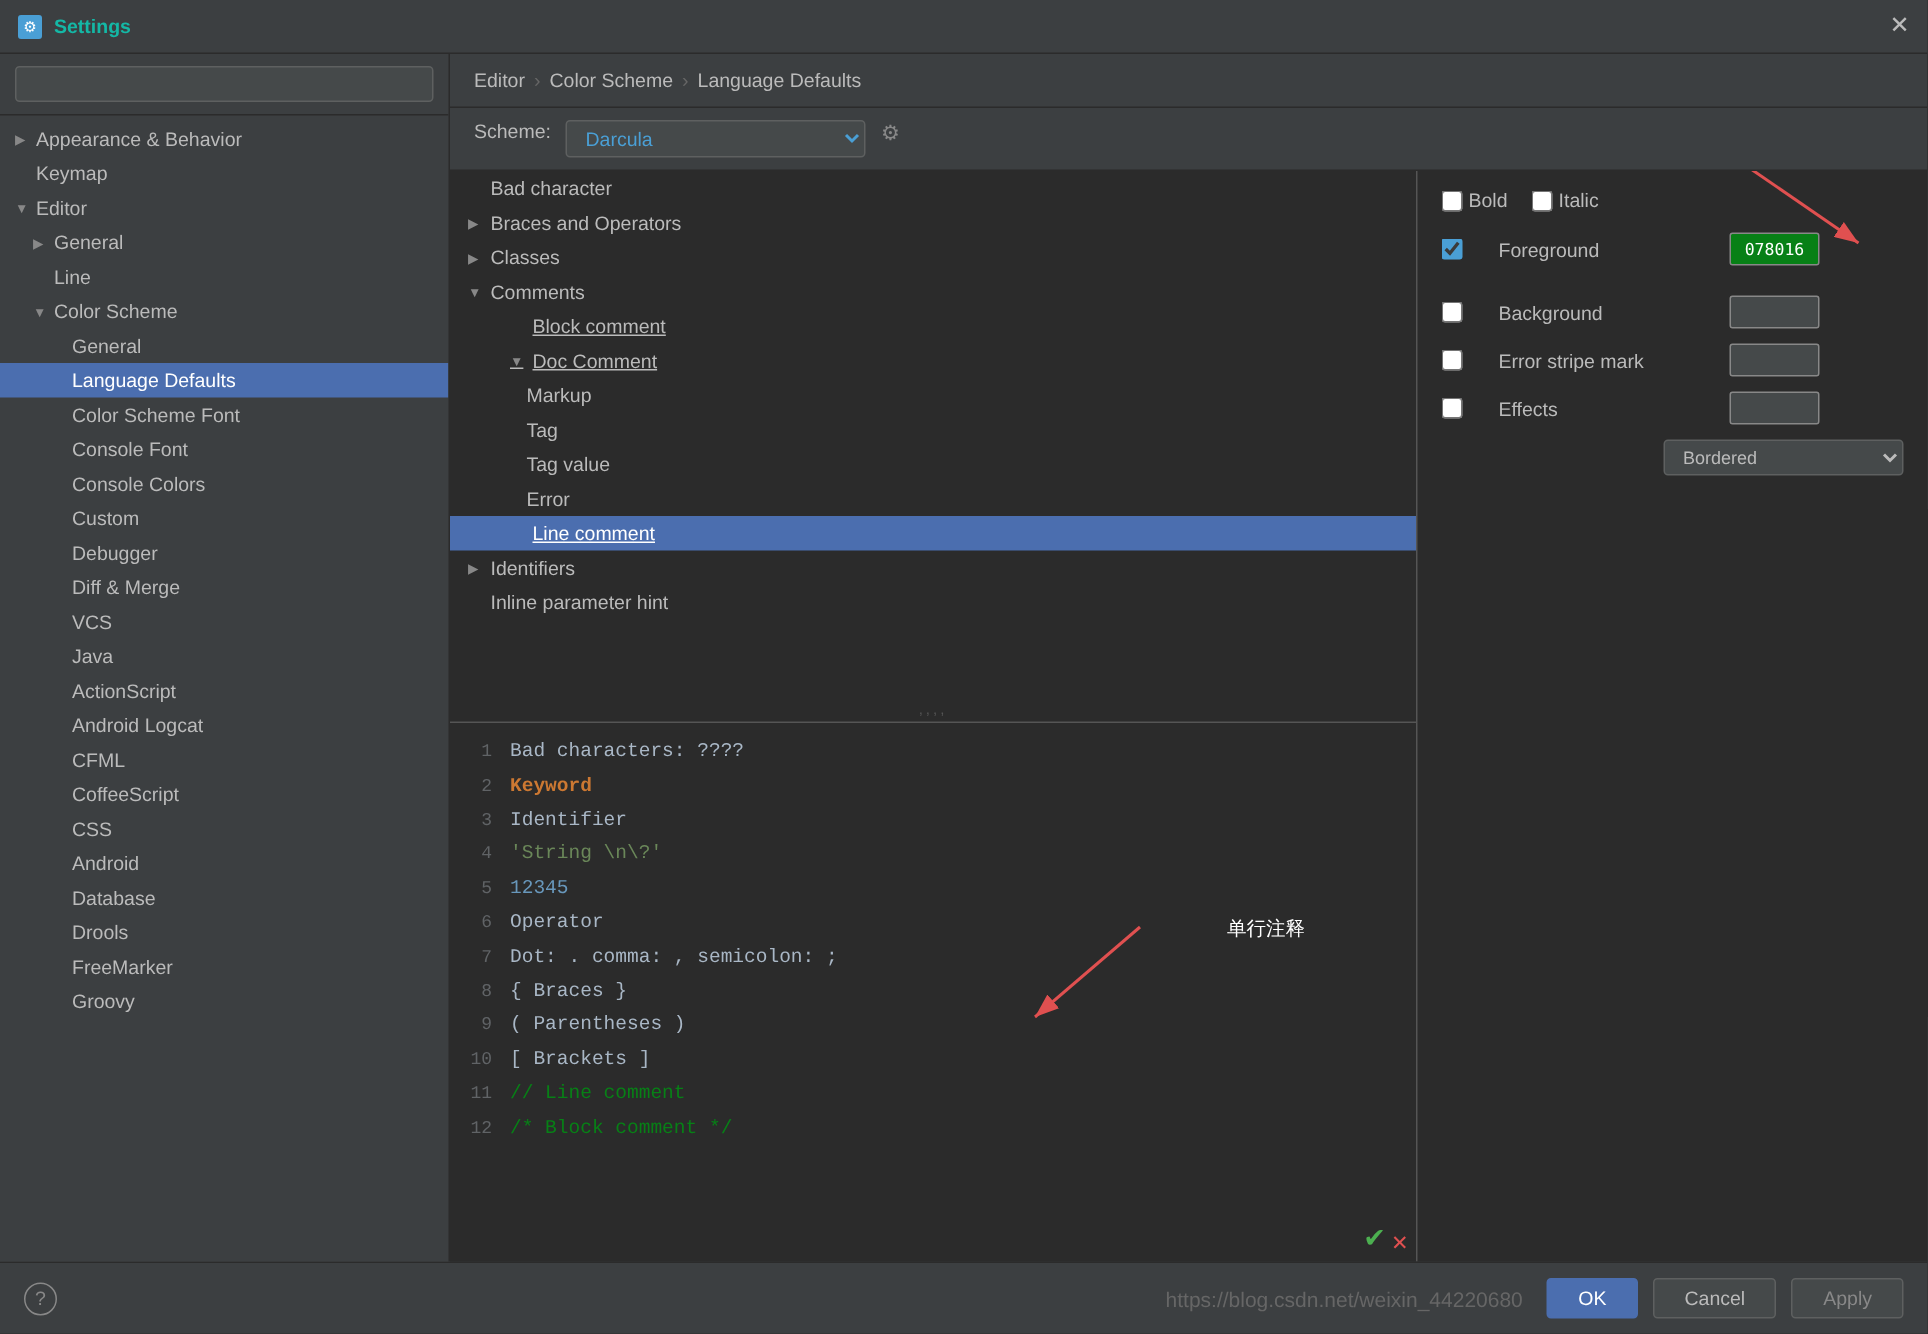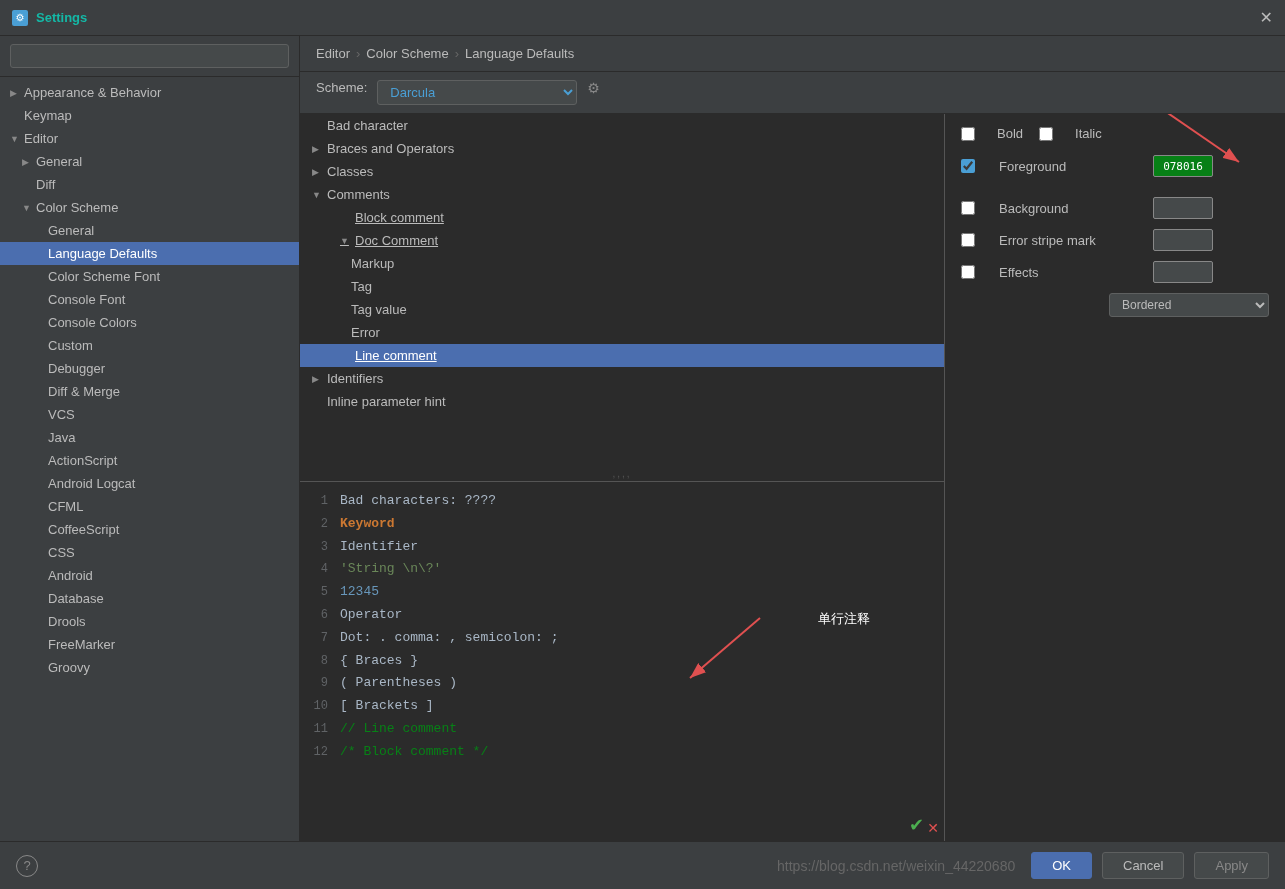--- a/index.html
+++ b/index.html
@@ -248,21 +248,21 @@
       color: #bbbbbb;
       padding: 3px 8px;
       border-radius: 3px;
       font-size: 12px;
       width: 160px;
       outline: none;
     }
     .check-label {
       display: flex;
       align-items: center;
-      gap: 22px;
+      gap: 4px;
       cursor: pointer;
     }
     
     .preview-area {
       border-top: 1px solid #555;
       height: 360px;
       background: #2b2b2b;
       overflow: hidden;
       position: relative;
       display: flex;
@@ -410,21 +410,21 @@
         <span>Editor</span>
       </div>
 
       <div class="tree-item level-1">
         <span class="tree-arrow">▶</span>
         <span>General</span>
       </div>
 
       <div class="tree-item level-1">
         <span class="tree-arrow"></span>
-        <span>Diff</span>
+        <span>Line</span>
       </div>
 
       <div class="tree-item level-1">
         <span class="tree-arrow">▼</span>
         <span>Color Scheme</span>
       </div>
 
       <div class="tree-item level-2">
         <span class="tree-arrow"></span>
         <span>General</span>

